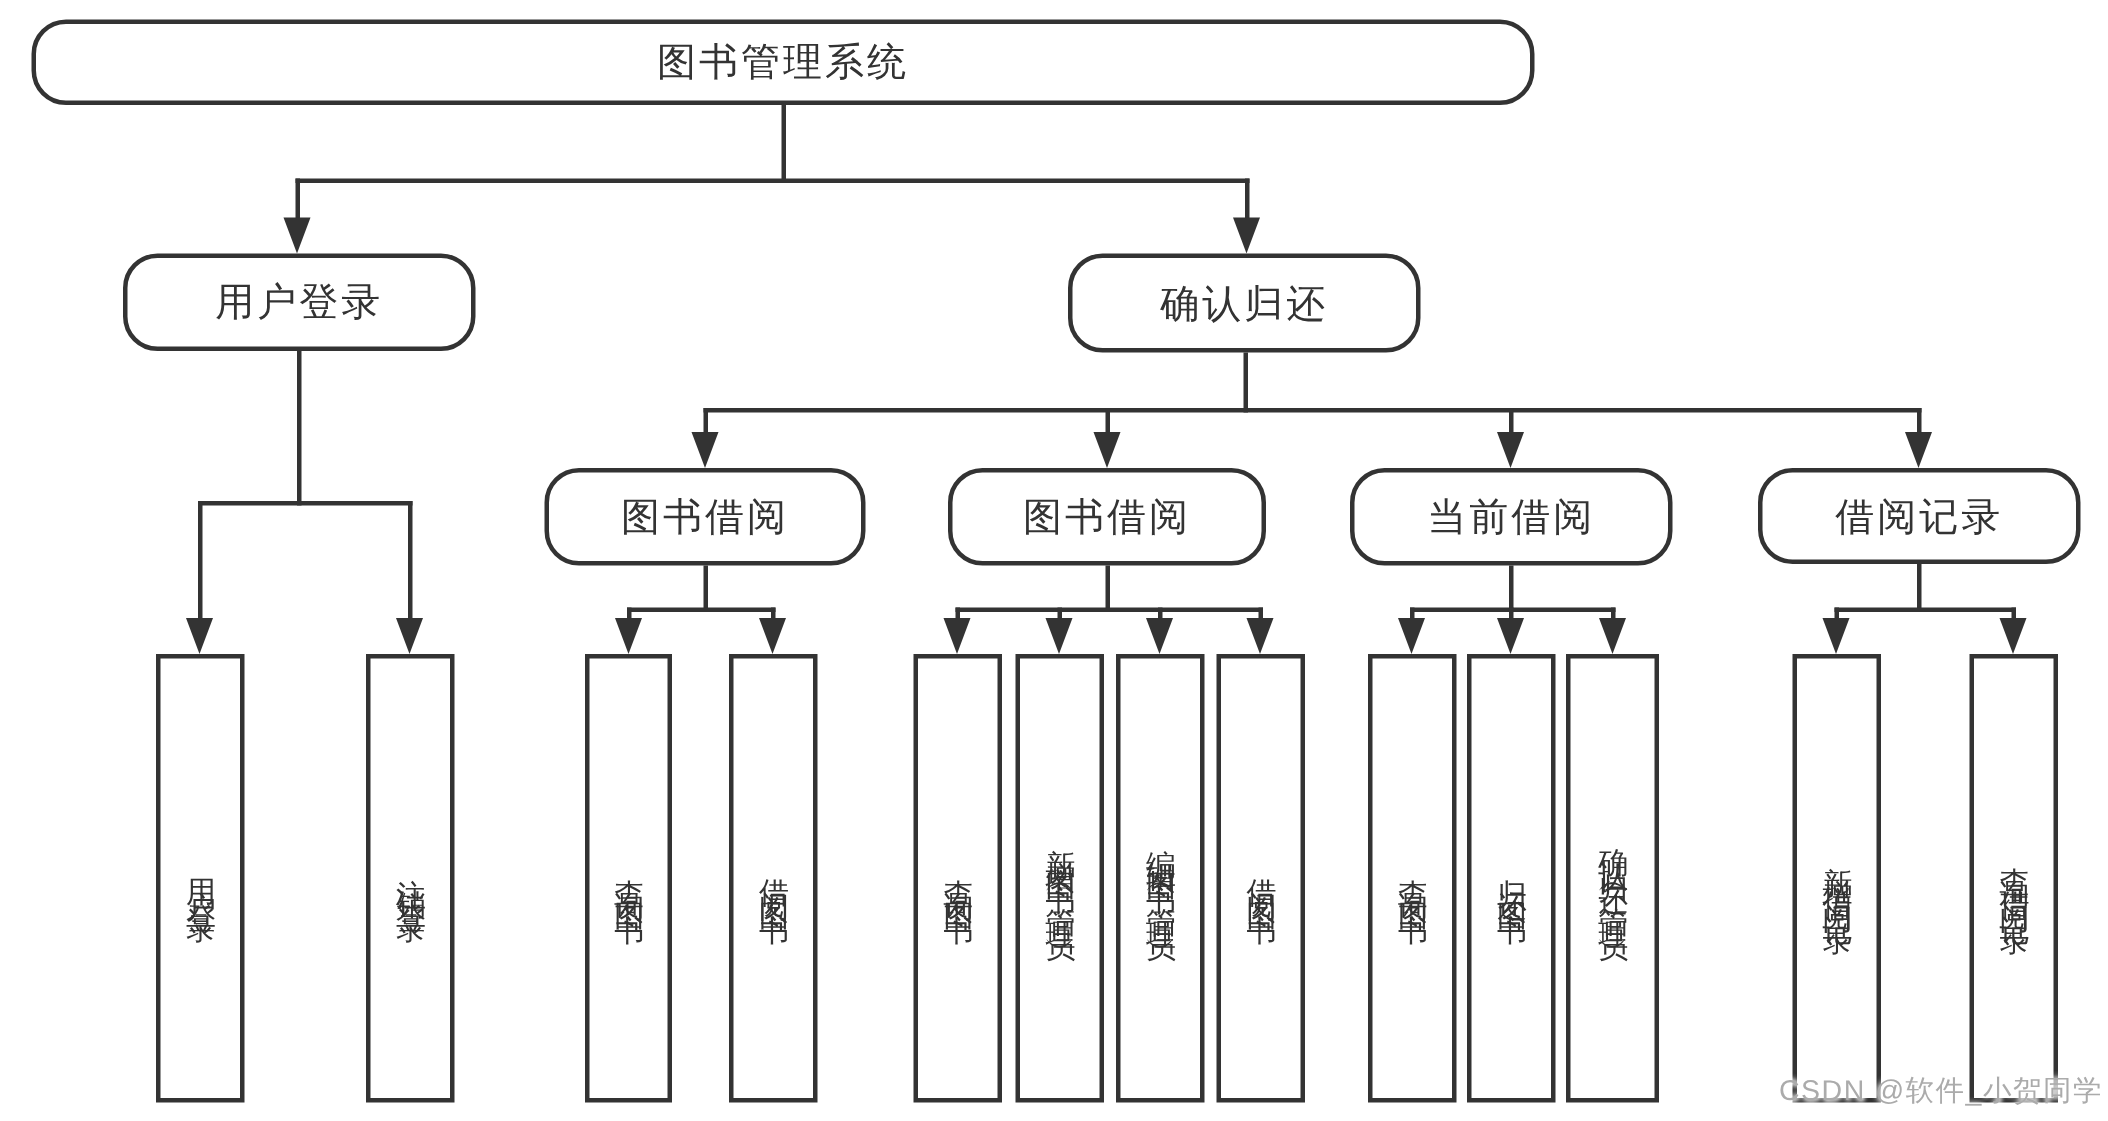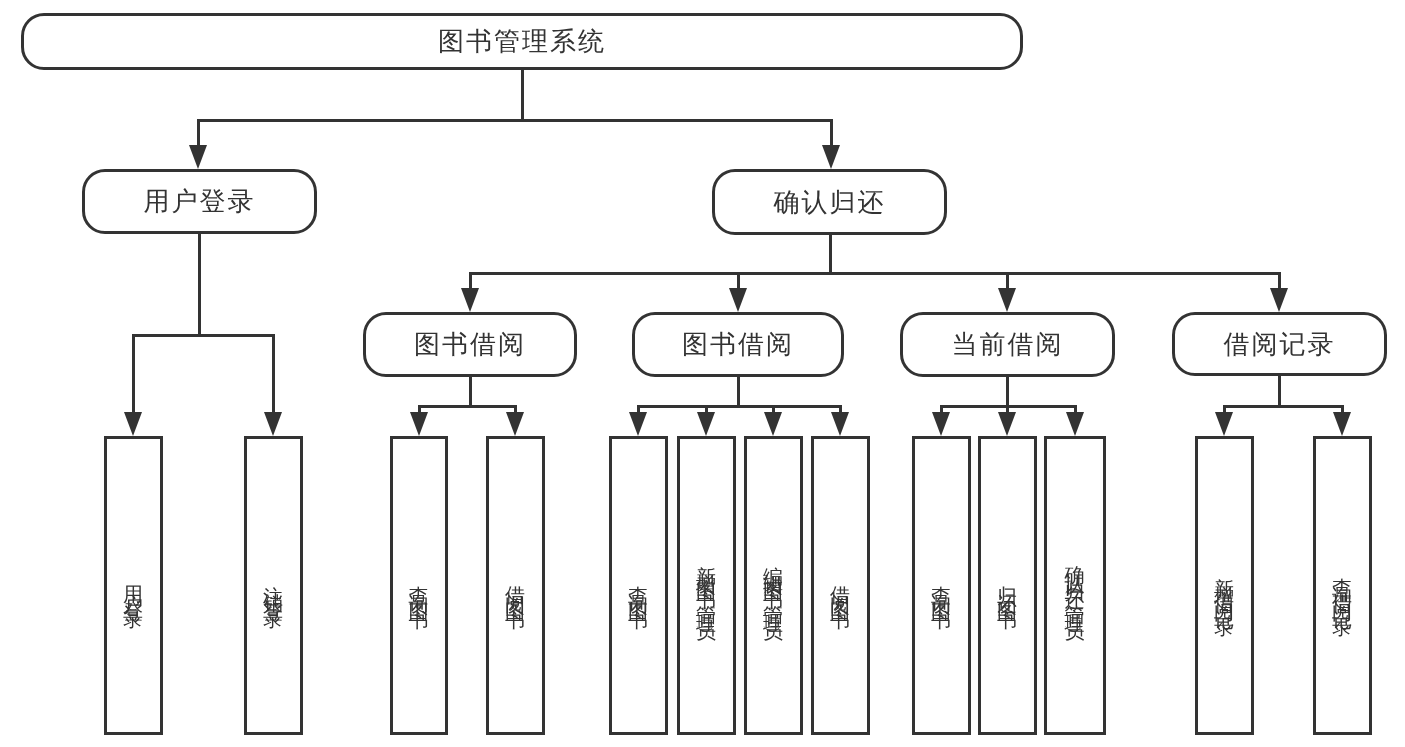--- a/index.html
+++ b/index.html
@@ -157,13 +157,14 @@
       <div class="vline" style="left: 1074px; top: 405px; width: 3px; height: 11px;"></div>
       <div class="arrowhead" style="left: 1066px; top: 412px;"></div>
       <div class="vline" style="left: 1278px; top: 376px; width: 3px; height: 32px;"></div>
       <div class="hline" style="left: 1223px; top: 405px; width: 121px; height: 3px;"></div>
       <div class="vline" style="left: 1223px; top: 405px; width: 3px; height: 11px;"></div>
       <div class="arrowhead" style="left: 1215px; top: 412px;"></div>
       <div class="vline" style="left: 1341px; top: 405px; width: 3px; height: 11px;"></div>
       <div class="arrowhead" style="left: 1333px; top: 412px;"></div>
     </div>
 
+  <div class="watermark">CSDN @软件_小贺同学</div>
 </div>
 
 </body></html>

